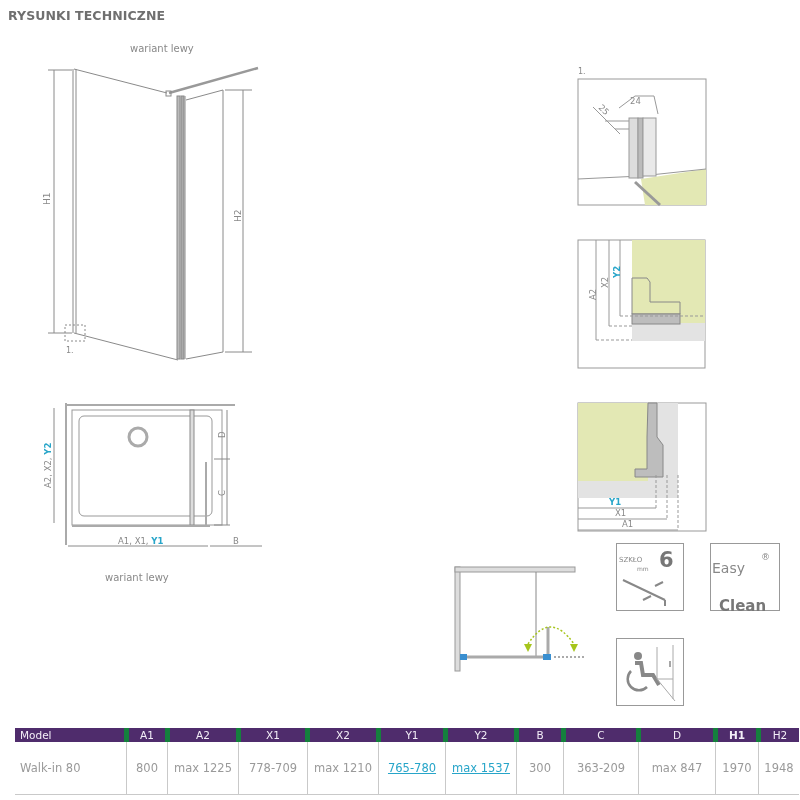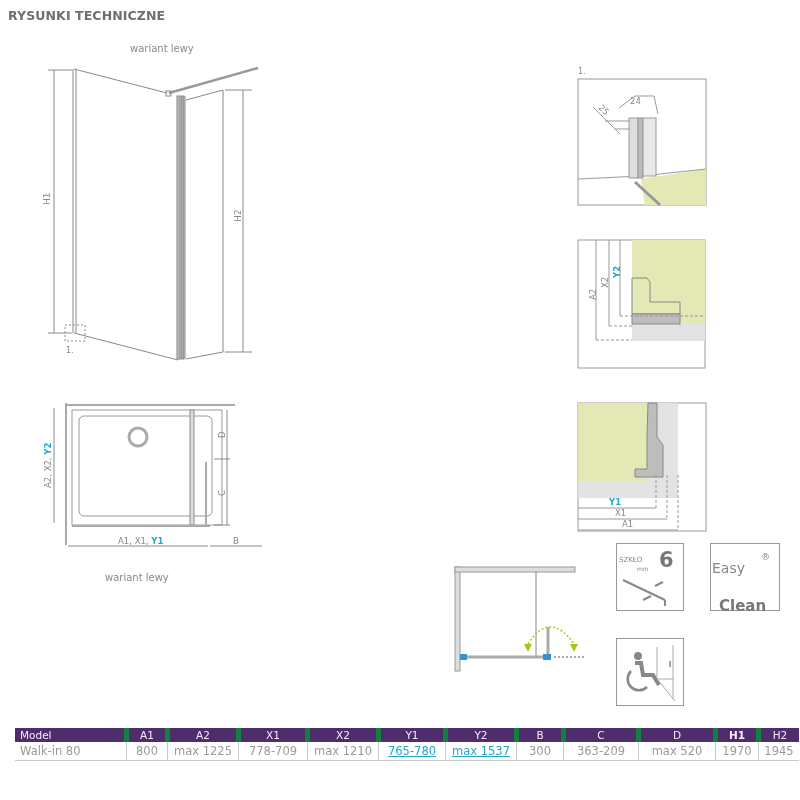--- a/index.html
+++ b/index.html
@@ -6,21 +6,21 @@
   body { width:800px; height:800px; position:relative; overflow:hidden;
          font-family:"DejaVu Sans","Liberation Sans",sans-serif; color:#888; }
   .abs { position:absolute; }
   .title { left:8px; top:8px; font-size:12.5px; font-weight:bold; color:#6f6f6f; letter-spacing:0.1px; }
   .caption { font-size:10px; color:#888; }
   svg text { font-family:"DejaVu Sans","Liberation Sans",sans-serif; }
   table.spec { position:absolute; left:15px; top:728px; border-collapse:collapse; font-size:11px; }
   table.spec th { background:#4f2c6c; color:#f3eef7; font-weight:normal; height:14px; padding:0 4px; border-right:5px solid #15803d; text-align:center; font-size:10.5px; }
   table.spec th.first { text-align:left; padding-left:5px; }
   table.spec th.bold { font-weight:bold; }
-  table.spec td { color:#9a9a9a; height:18px; padding:0 4px; border-right:1px solid #c9c9c9; border-bottom:1px solid #c9c9c9; text-align:center; font-size:11.5px; }
+  table.spec td { color:#9a9a9a; height:18px; padding:17px 4px; border-right:1px solid #c9c9c9; border-bottom:1px solid #c9c9c9; text-align:center; font-size:11.5px; }
   table.spec td.first { text-align:left; padding-left:5px; border-left:none; }
   table.spec td.blue { color:#27a5c9;text-decoration:underline; }
   table.spec td:last-child, table.spec th:last-child { border-right:none; }
 </style>
 </head>
 <body>
 
 <div class="abs title">RYSUNKI TECHNICZNE</div>
 
 <div class="abs caption" style="left:130px;top:43px;">wariant lewy</div>
@@ -207,18 +207,18 @@
     <tr>
       <td class="first">Walk-in 80</td>
       <td>800</td>
       <td>max 1225</td>
       <td>778-709</td>
       <td>max 1210</td>
       <td class="blue">765-780</td>
       <td class="blue">max 1537</td>
       <td>300</td>
       <td>363-209</td>
-      <td>max 520</td>
+      <td>max 847</td>
       <td>1970</td>
-      <td>1945</td>
+      <td>1948</td>
     </tr>
   </tbody>
 </table>
 
 </body></html>

